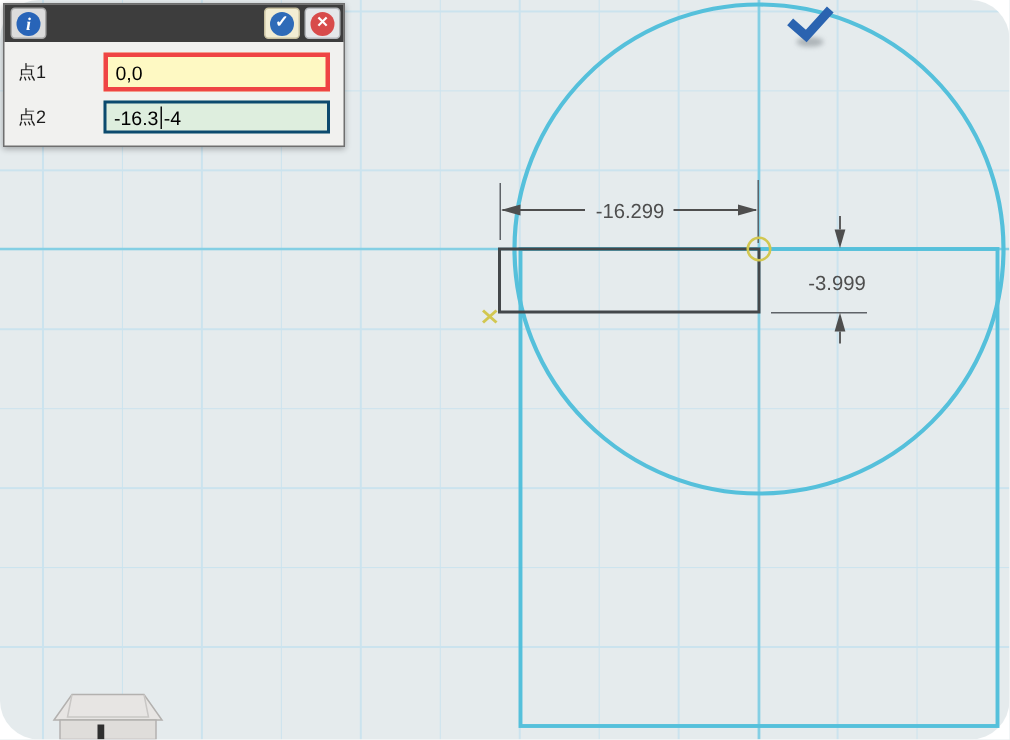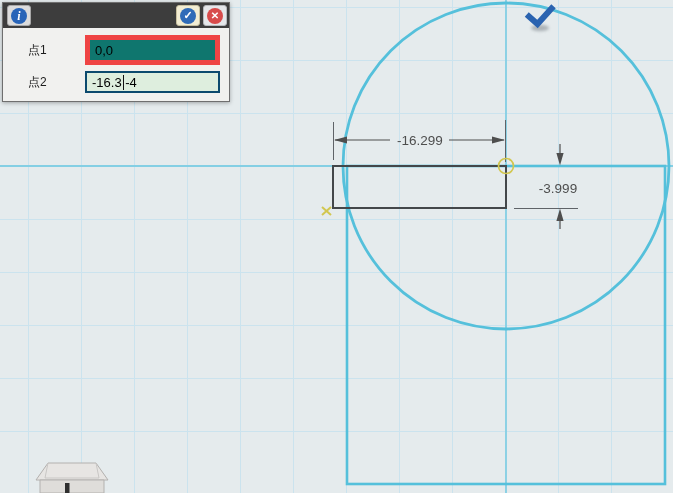--- a/index.html
+++ b/index.html
@@ -9,20 +9,21 @@
     background:#fff;
   }
   
   .canvas{
     position:absolute;left:0;top:0;width:673px;height:493px;
     background-color:#e5ebed;
     background-image:
       repeating-linear-gradient(to right, transparent 0, transparent 52px, #cbe3ee 52px, #cbe3ee 53px),
       repeating-linear-gradient(to bottom, transparent 0, transparent 52px, #cbe3ee 52px, #cbe3ee 53px);
     background-position:-24px 0px, 0px -45px;
+    border-radius:26px;
   }
   .canvas svg{position:absolute;left:0;top:0;}
   .dim-text{
     font-family:"Liberation Sans", sans-serif;
     font-size:13.5px; fill:#4e4e4e;
   }
   
   .dialog{
     position:absolute;left:2px;top:2px;width:226px;
     border:1px solid #6f6f6f;
@@ -44,26 +45,26 @@
   .tb-confirm{background:#f2edd3;border:1px solid #c7c0a0;margin-right:3px;}
   .tb-close{background:#e5e7ea;border:1px solid #b6b9bd;}
   .round-ic{
     width:16px;height:16px;border-radius:50%;
     display:flex;align-items:center;justify-content:center;
     color:#fff;font-weight:bold;font-size:11px;line-height:1;
   }
   .ic-info{background:#2864b8;font-family:"Liberation Serif",serif;font-style:italic;font-size:12px;}
   .ic-confirm{background:#2f6bb8;}
   .ic-close{background:#d84b4b;font-size:10px;}
-  .dialog-body{padding:7px 9px 8px 25px;}
+  .dialog-body{padding:7px 9px 8px 9px;}
   .field-row{display:flex;align-items:center;margin-bottom:6px;}
   .field-row:last-child{margin-bottom:0;}
   .field-label{width:57px;flex:none;color:#1c1c1c;}
   .field-input{
-    flex:1;height:20px;background:#0f766e;border:5px solid #ef4444;
+    flex:1;height:20px;background:#fef9c3;border:3px solid #ef4444;
     display:flex;align-items:center;padding:0 5px;
     font-size:13px;color:#000;white-space:pre;
   }
   .field-input.active{
     background:#deeede;border:2px solid #0c4a6e;height:18px;
   }
   .caret{
     display:inline-block;width:1.5px;height:15px;background:#111;
     margin:0 1px;vertical-align:middle;
   }

